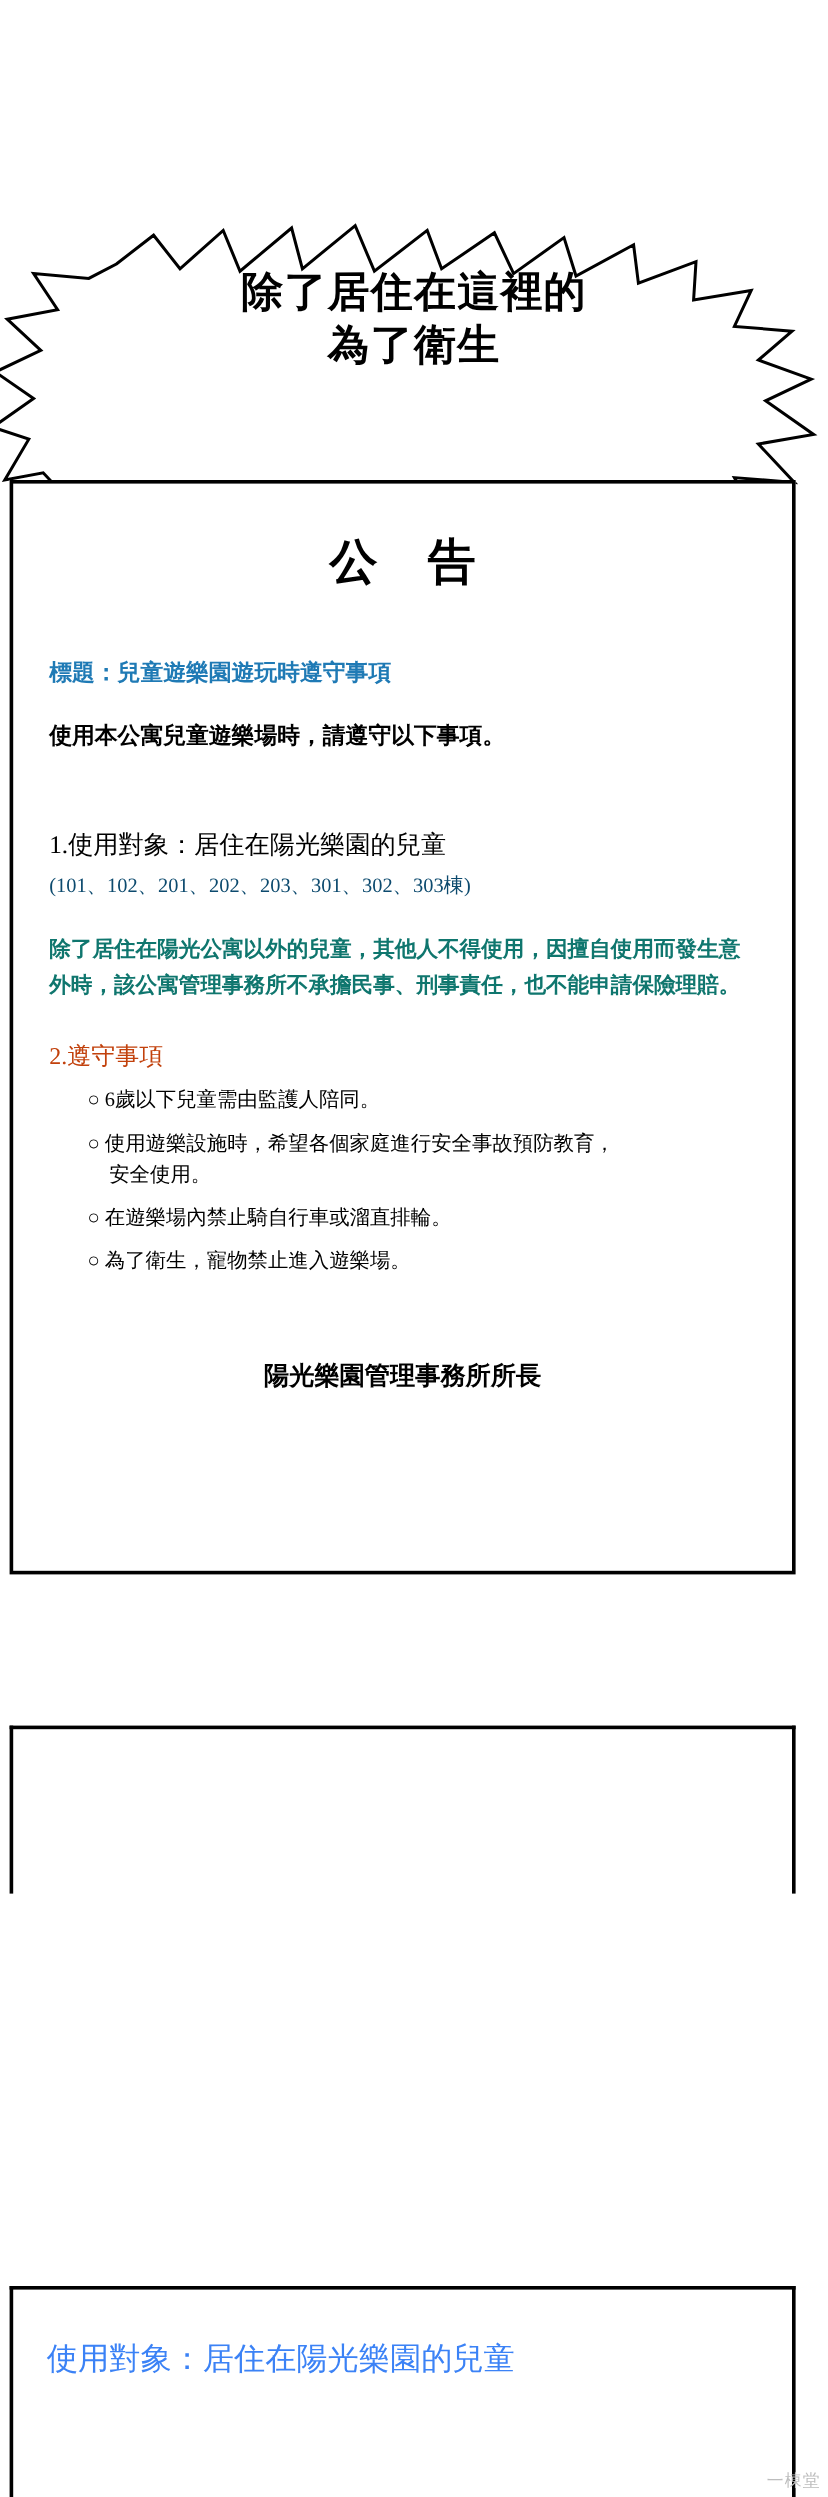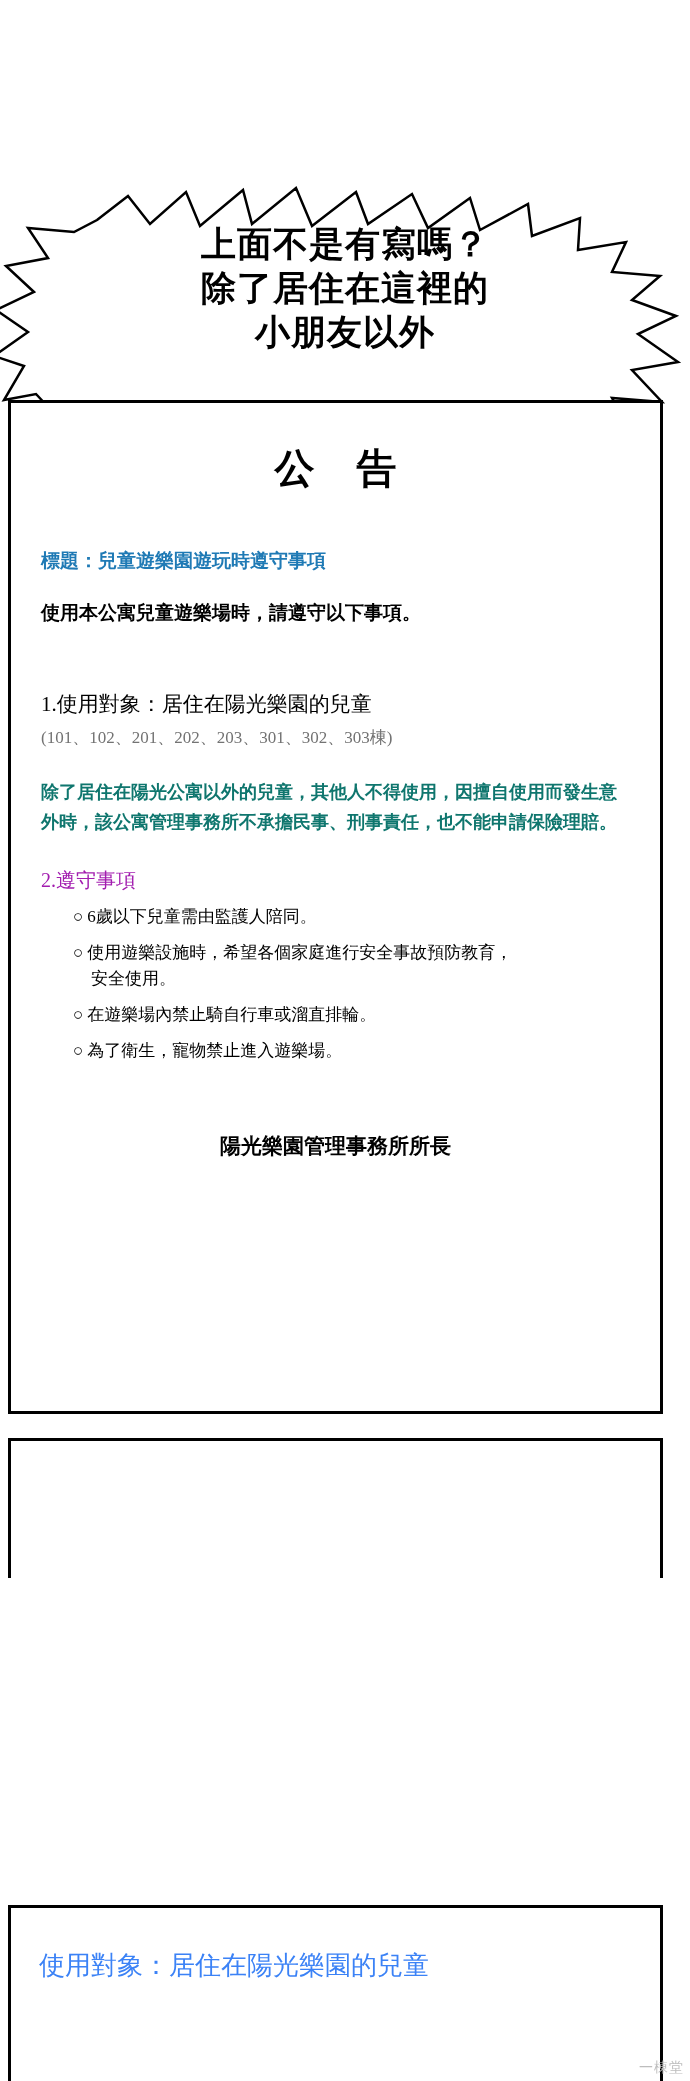--- a/index.html
+++ b/index.html
@@ -41,21 +41,21 @@
     letter-spacing: 1px;
     color: #000;
   }
 
   
   #notice {
     position: absolute;
     left: 8px;
     top: 400px;
     width: 655px;
-    height: 1014px;
+    height: 912px;
     border: 3px solid #000;
     background: #fff;
     box-sizing: border-box;
   }
   #notice-inner {
     padding: 38px 30px 0 30px;
   }
   .notice-title {
     text-align: center;
     font-family: "DejaVu Sans", "Liberation Sans", sans-serif;
@@ -82,35 +82,35 @@
   }
   .sec-heading {
     font-family: "Liberation Serif", "DejaVu Serif", serif;
     font-size: 21px;
     color: #000;
     margin-bottom: 8px;
   }
   .sec-sub {
     font-family: "Liberation Serif", "DejaVu Serif", serif;
     font-size: 17px;
-    color: #737373;
+    color: #0c4a6e;
     margin-bottom: 28px;
   }
   .warn-block {
     color: #0f766e;
     font-family: "DejaVu Sans", "Liberation Sans", sans-serif;
     font-weight: bold;
     font-size: 18px;
     line-height: 30px;
     margin-bottom: 30px;
   }
   .sec2-heading {
     font-family: "Liberation Serif", "DejaVu Serif", serif;
     font-size: 20px;
-    color: #a21caf;
+    color: #c2410c;
     margin-bottom: 10px;
   }
   .rule-item {
     font-family: "Liberation Serif", "DejaVu Serif", serif;
     font-size: 17px;
     line-height: 26px;
     color: #000;
     margin-bottom: 10px;
     padding-left: 0;
     margin-left: 32px;
@@ -177,23 +177,22 @@
   }
 </style>
 </head>
 <body>
 
 <div id="burst">
   <svg width="690" height="260" viewBox="0 0 690 260" xmlns="http://www.w3.org/2000/svg">
     <polygon points="97,40 128,16 150,44 186,12 200,46 243,10 252,44 296,8 312,46 356,12 368,44 412,14 428,48 470,18 480,50 528,24 532,56 580,38 578,70 626,62 612,92 660,96 632,120 676,136 638,154 678,182 632,190 662,222 612,218 630,250 576,236 584,262 532,242 528,268 480,246 470,272 424,244 408,272 362,242 348,268 300,240 286,266 242,238 228,262 186,234 170,258 130,230 116,252 80,224 66,246 36,214 4,220 24,186 -6,176 28,152 -4,130 34,112 6,86 48,78 28,48 74,52" fill="#ffffff" stroke="#000000" stroke-width="2.5" stroke-linejoin="miter"></polygon>
   </svg>
   <div class="burst-text">
-    <div>上面不是有寫嗎？</div>
     <div>除了居住在這裡的</div>
-    <div>小朋友以外</div>
+    <div>為了衛生</div>
   </div>
 </div>
 
 <div id="notice">
   <div id="notice-inner">
 
     <div class="notice-title">公告</div>
 
     <div class="subject-line">標題：兒童遊樂園遊玩時遵守事項</div>
 

